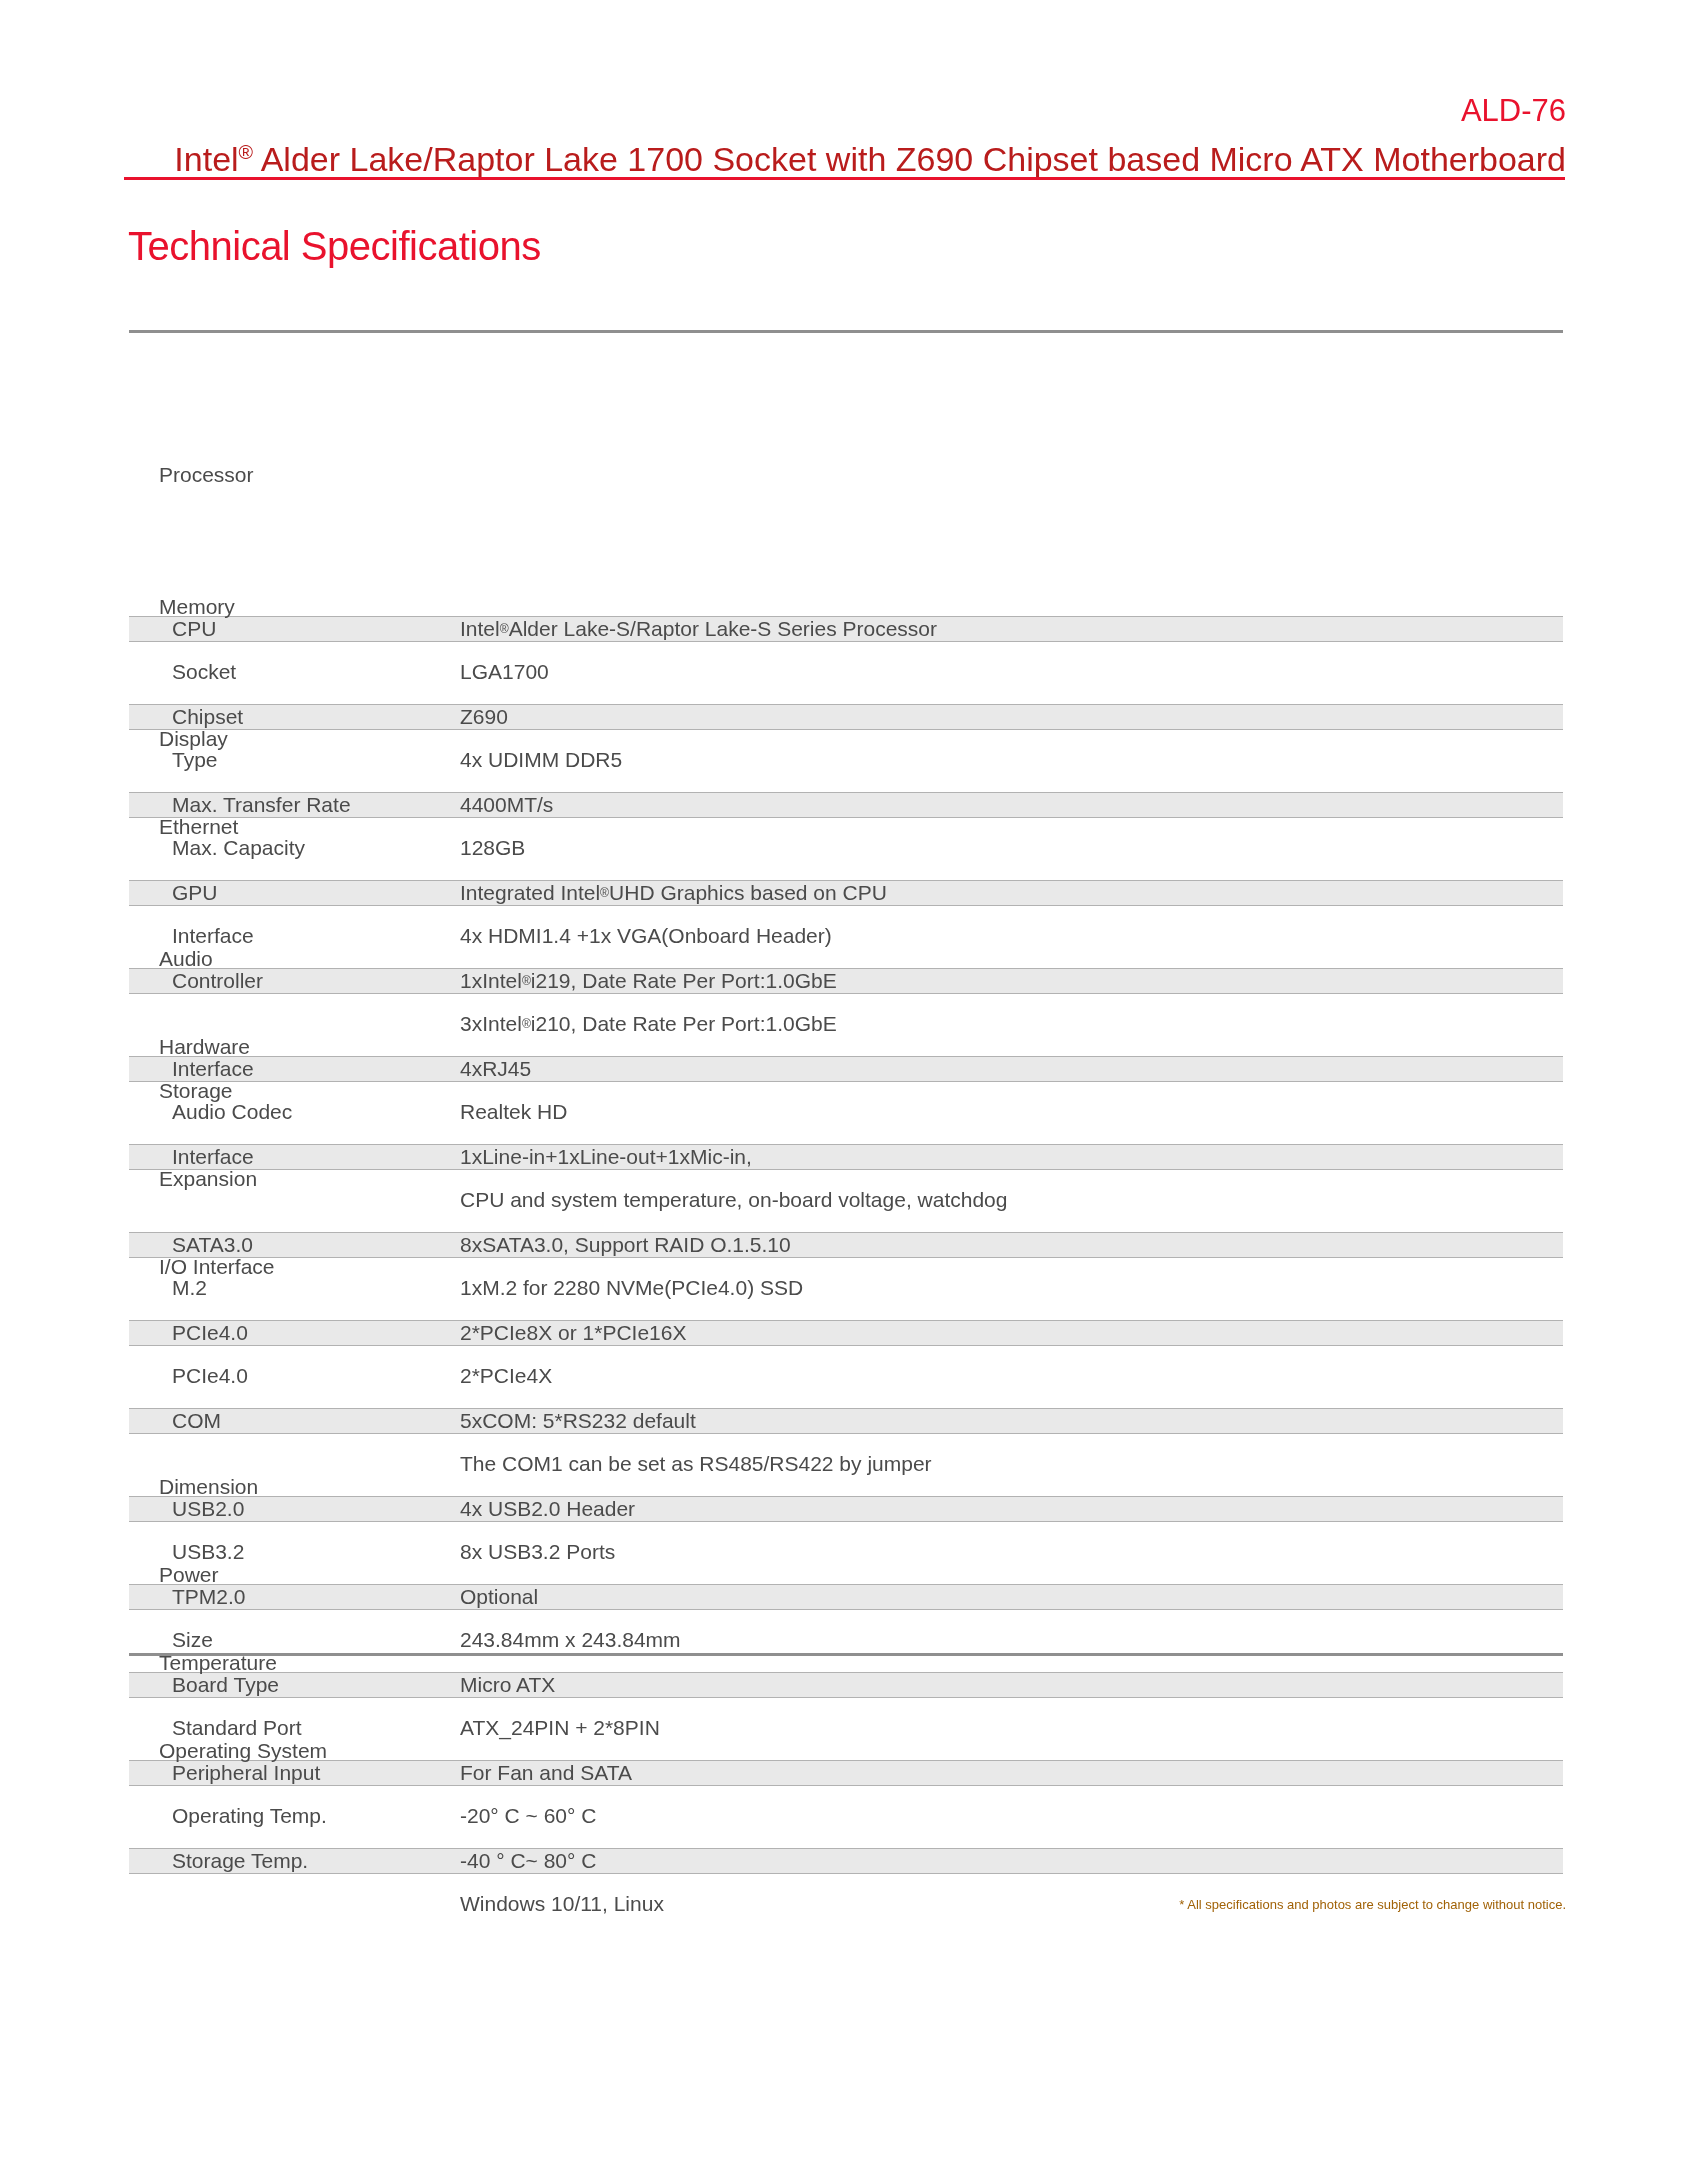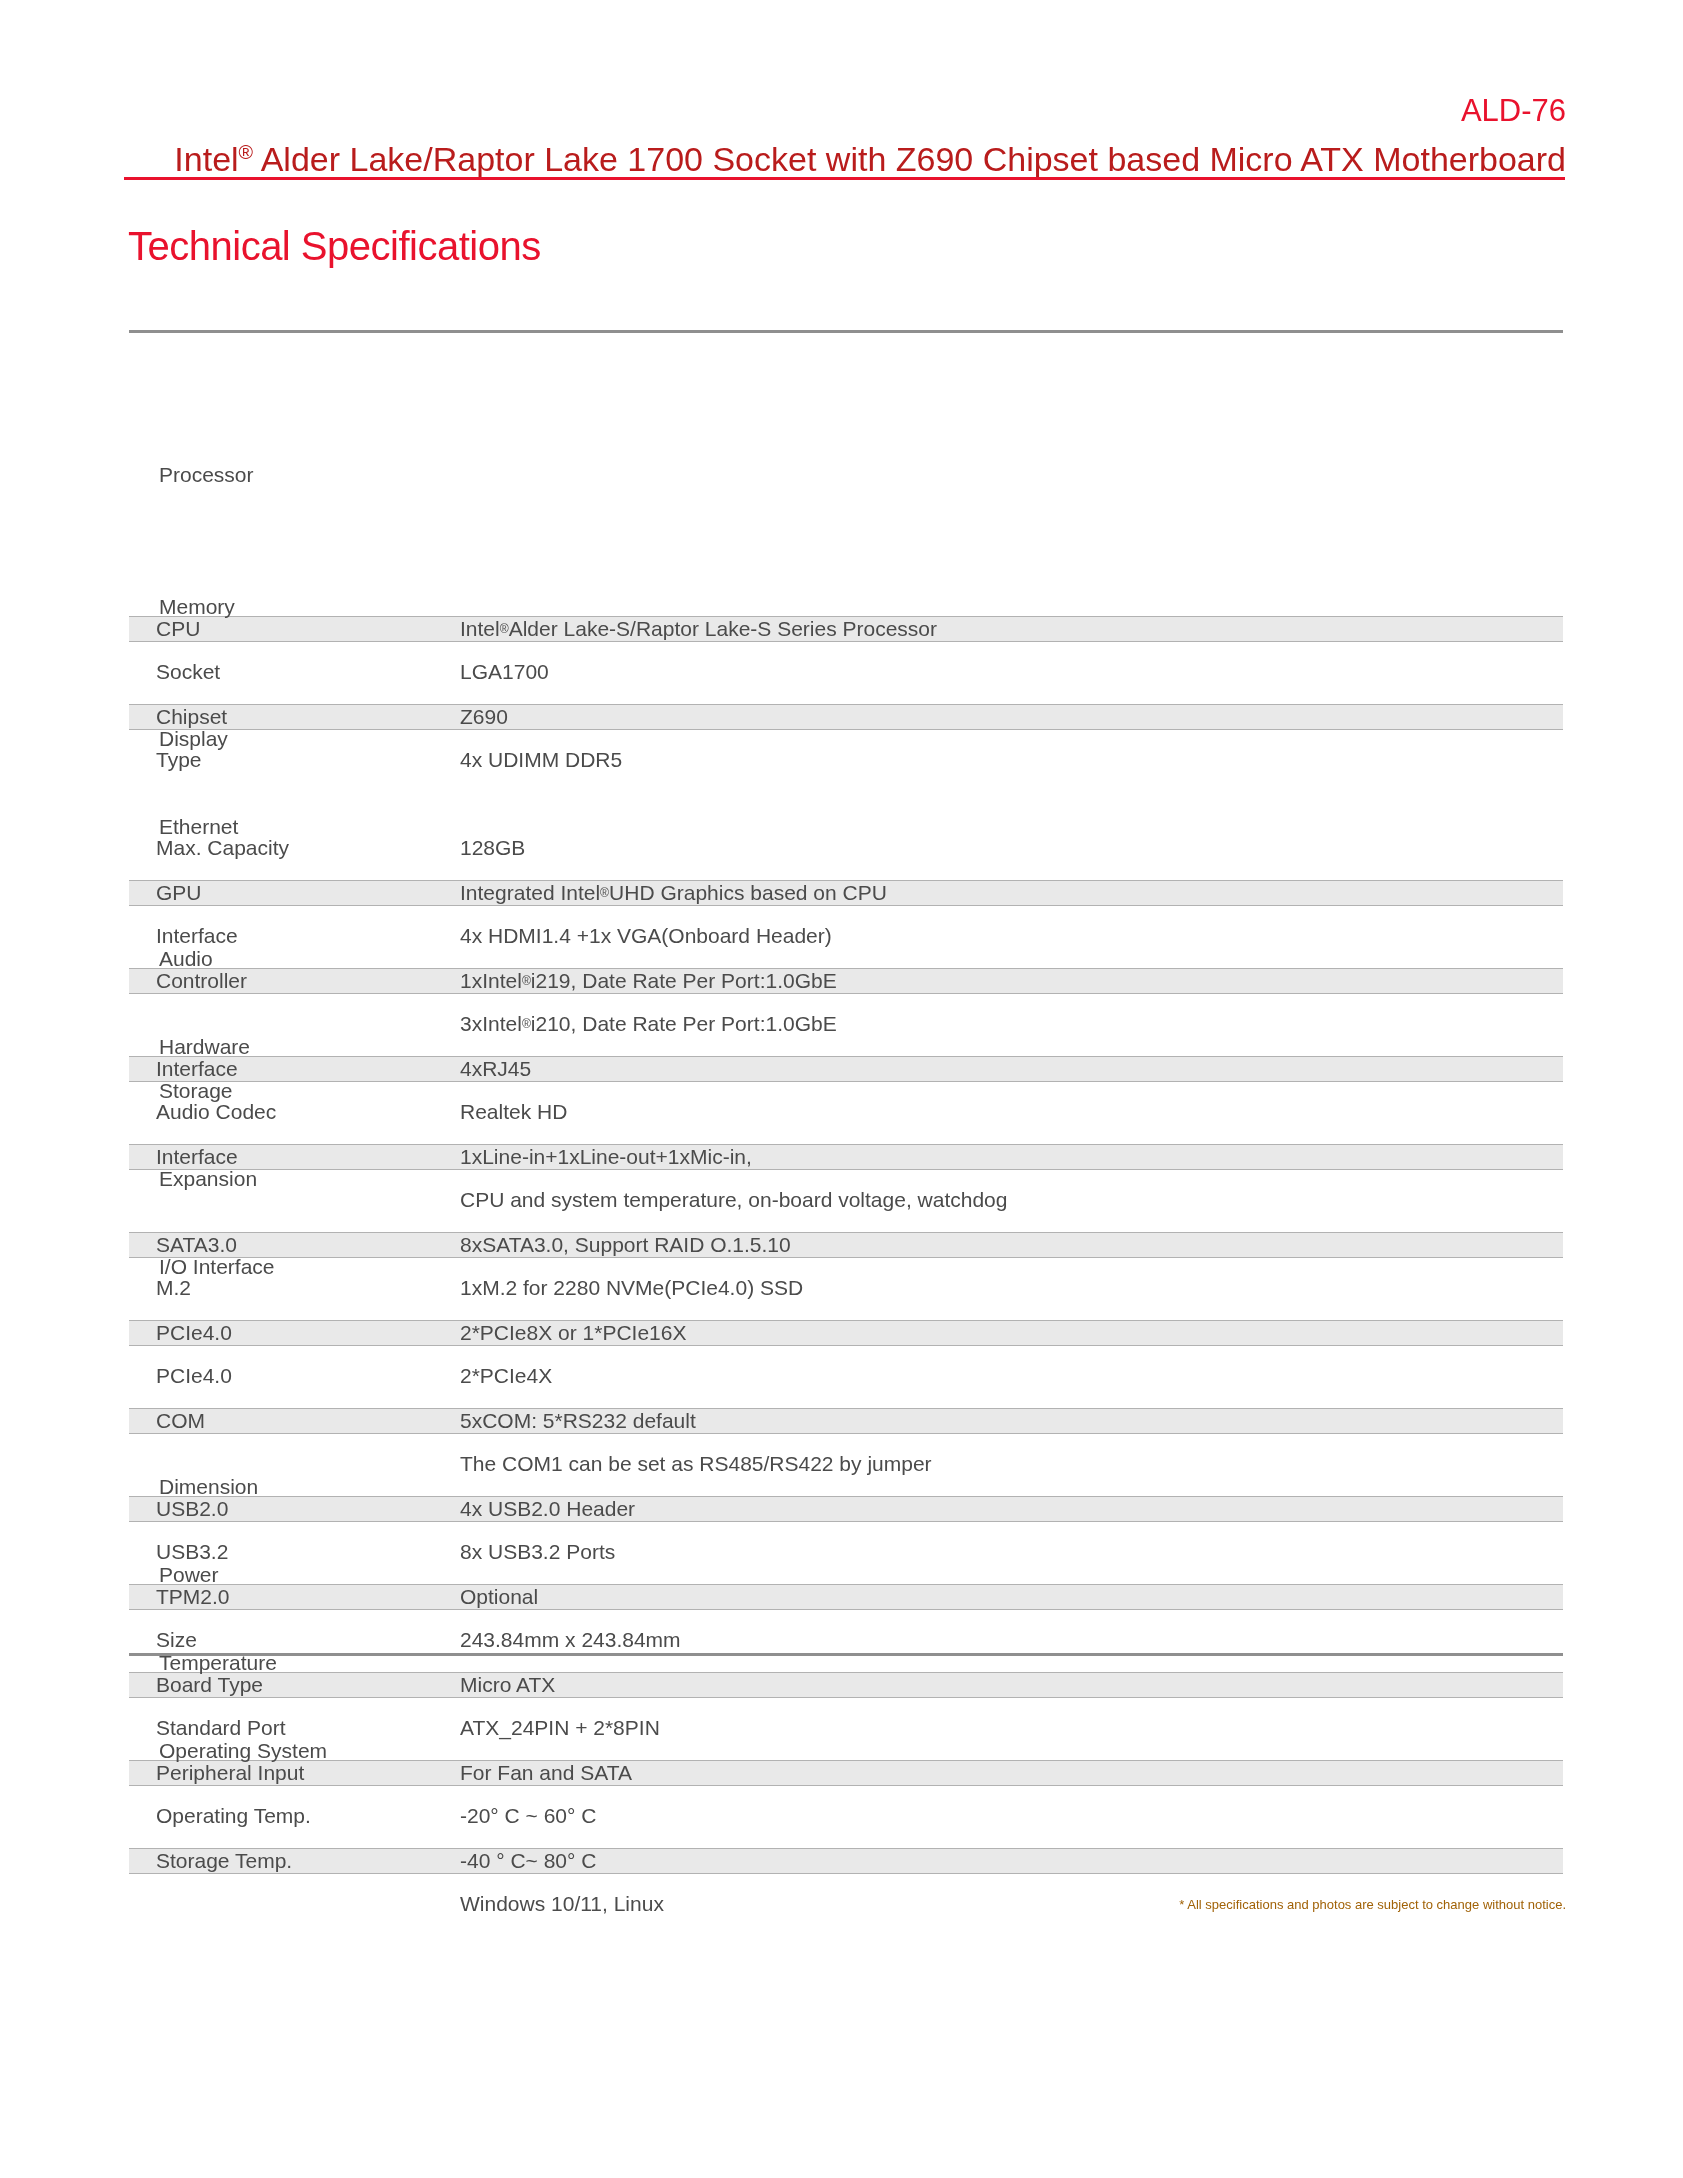--- a/index.html
+++ b/index.html
@@ -30,21 +30,21 @@
     font-size:21px; color:#4b4b4b;
   }
   .spec-row { display:flex; height:44px;flex-direction:column; }
   .cell { display:flex; align-items:center; white-space:nowrap; overflow:hidden; }
   .cat  { flex:0 0 283px; padding-left:30px; }
   .band { flex:1; display:flex; height:100%; }
   .band.shaded {
     background:#e9e9e9;
     border-top:1px solid #b2b2b2; border-bottom:1px solid #b2b2b2;
   }
-  .item { flex:0 0 331px; padding-left:27px; }
+  .item { flex:0 0 331px; padding-left:43px; }
   .val  { flex:1; }
   sup.reg { font-size:58%; vertical-align:super; line-height:0; }
   .footnote {
     position:absolute; right:117px; top:1897px; white-space:nowrap;
     font-size:13px; color:#a16207;
   }
 </style>
 </head>
 <body>
 
@@ -82,20 +82,24 @@
   </div>
       <div class="spec-row">
     <div class="cell cat supify">Memory</div>
     <div class="band">
       <div class="cell item supify">Type</div>
       <div class="cell val supify">4x UDIMM DDR5</div>
     </div>
   </div>
       <div class="spec-row">
     <div class="cell cat supify"></div>
+    <div class="band shaded">
+      <div class="cell item supify">Max. Transfer Rate</div>
+      <div class="cell val supify">4400MT/s</div>
+    </div>
   </div>
       <div class="spec-row">
     <div class="cell cat supify"></div>
     <div class="band">
       <div class="cell item supify">Max. Capacity</div>
       <div class="cell val supify">128GB</div>
     </div>
   </div>
       <div class="spec-row">
     <div class="cell cat supify">Display</div>

